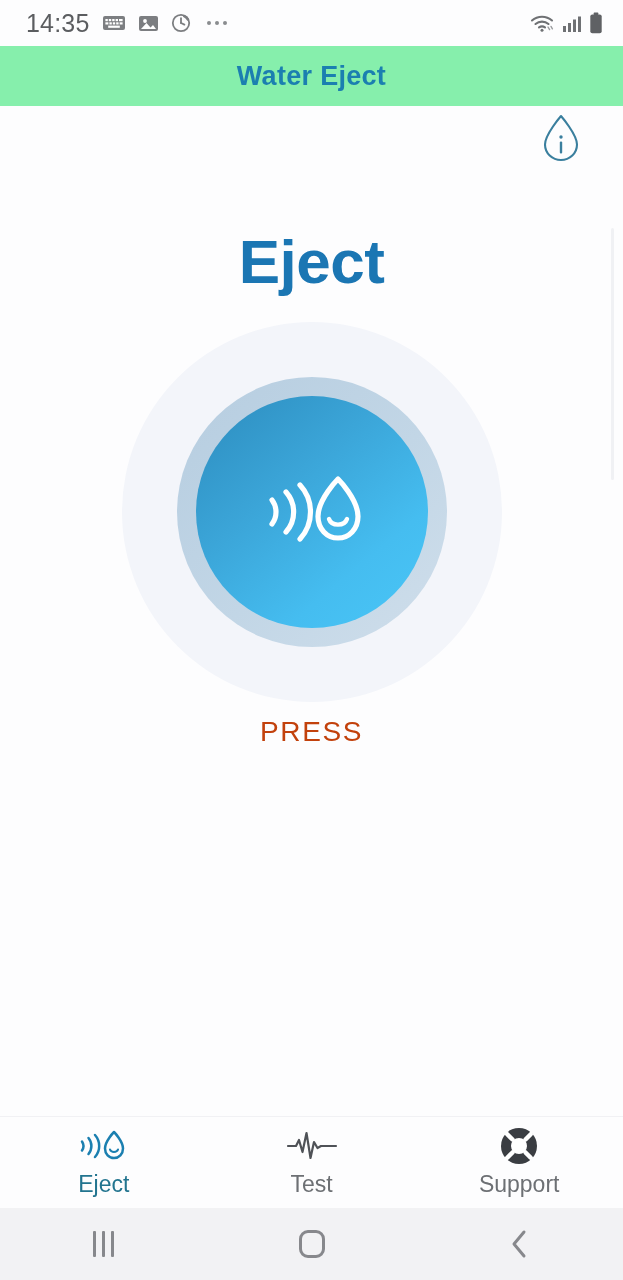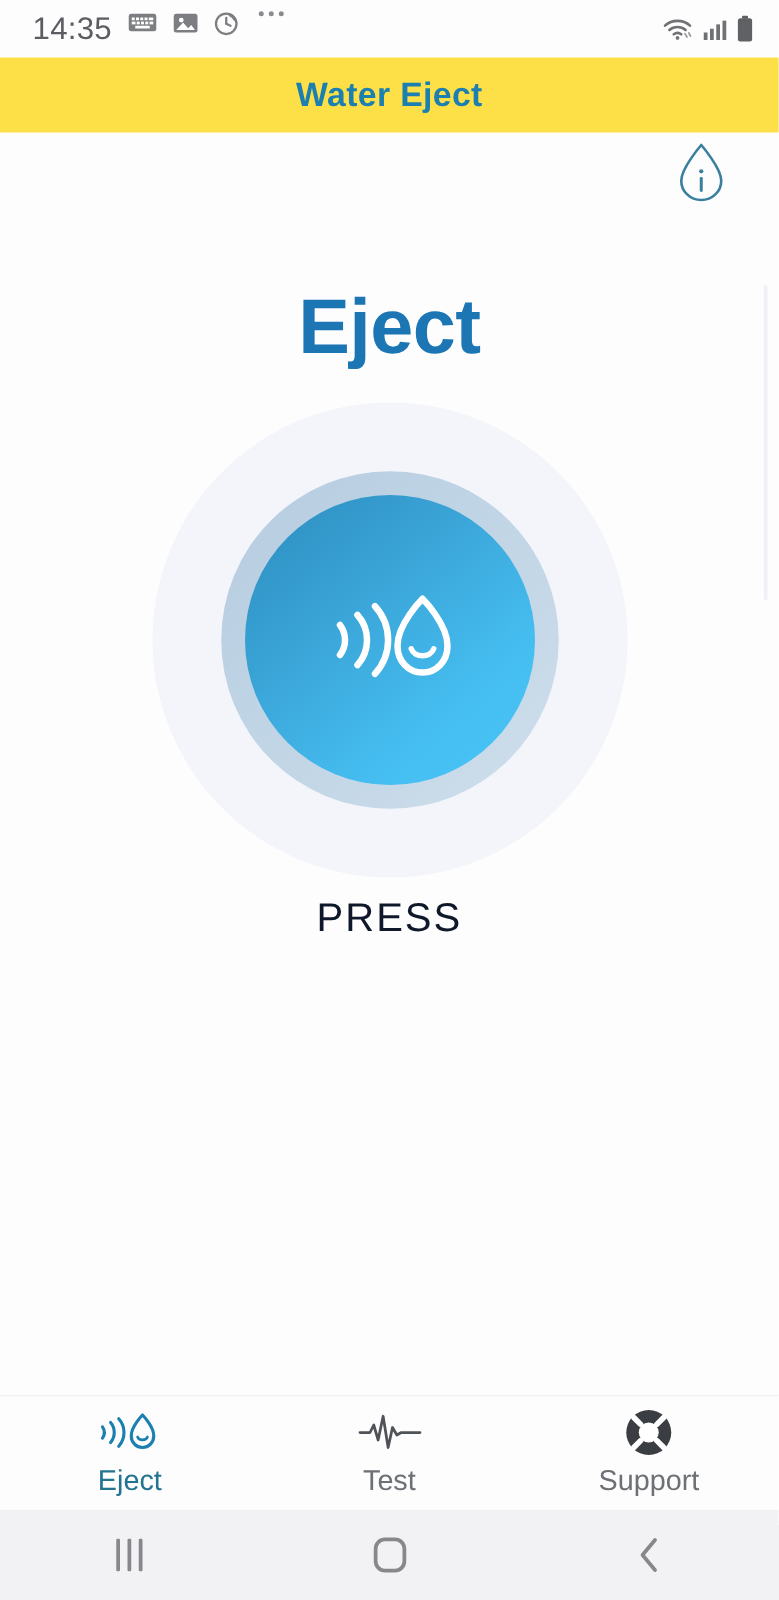--- a/index.html
+++ b/index.html
@@ -16,32 +16,32 @@
     display:flex; flex-direction:column;
   }
 
   
   .statusbar {
     height:46px; flex:0 0 46px;
     display:flex; align-items:center;
     padding:0 20px 0 26px;
     background:#fdfdfe;
   }
-  .sb-left { display:flex; align-items:flex-start; gap:12px; }
+  .sb-left { display:flex; align-items:center; gap:12px; }
   .sb-time { font-size:25px; color:#5b5d60; letter-spacing:.2px; }
   .sb-right { margin-left:auto; display:flex; align-items:center; gap:7px; }
   .sb-icon { display:flex; align-items:center; }
   .sb-dots { display:flex; gap:4px; align-items:center; margin-left:4px; }
   .sb-dots i { width:4px; height:4px; border-radius:50%; background:#8a8c8f; display:block; }
 
   
   .appbar {
     flex:0 0 60px;
     display:flex; align-items:center; justify-content:center;
-    background:#fde047;
+    background:#86efac;
   }
   .app-title {
     font-size:27px; font-weight:bold; color:#1b7fb0; letter-spacing:.3px;
   }
 
   
   .inforow {
     flex:0 0 64px;
     display:flex; align-items:center; justify-content:flex-end;
     padding-right:40px;
@@ -86,21 +86,21 @@
   .core {
     position:absolute; left:74px; top:74px; width:232px; height:232px;
     border-radius:50%;
     background:linear-gradient(140deg,#2c8cbe 0%, #3ba5d8 38%, #45bdf0 72%, #49c6f7 100%);
     display:flex; align-items:center; justify-content:center;
   }
   .core svg { display:block; }
 
   .press-label {
     margin-top:14px;
-    font-size:32px; color:#0f172a; letter-spacing:1.6px;
+    font-size:28px; color:#c2410c; letter-spacing:1.6px;
   }
 
   .scroll-hint {
     position:absolute; right:9px; top:58px;
     width:3px; height:252px; border-radius:3px;
     background:#f0f1f4;
   }
 
   
   .tabbar {

